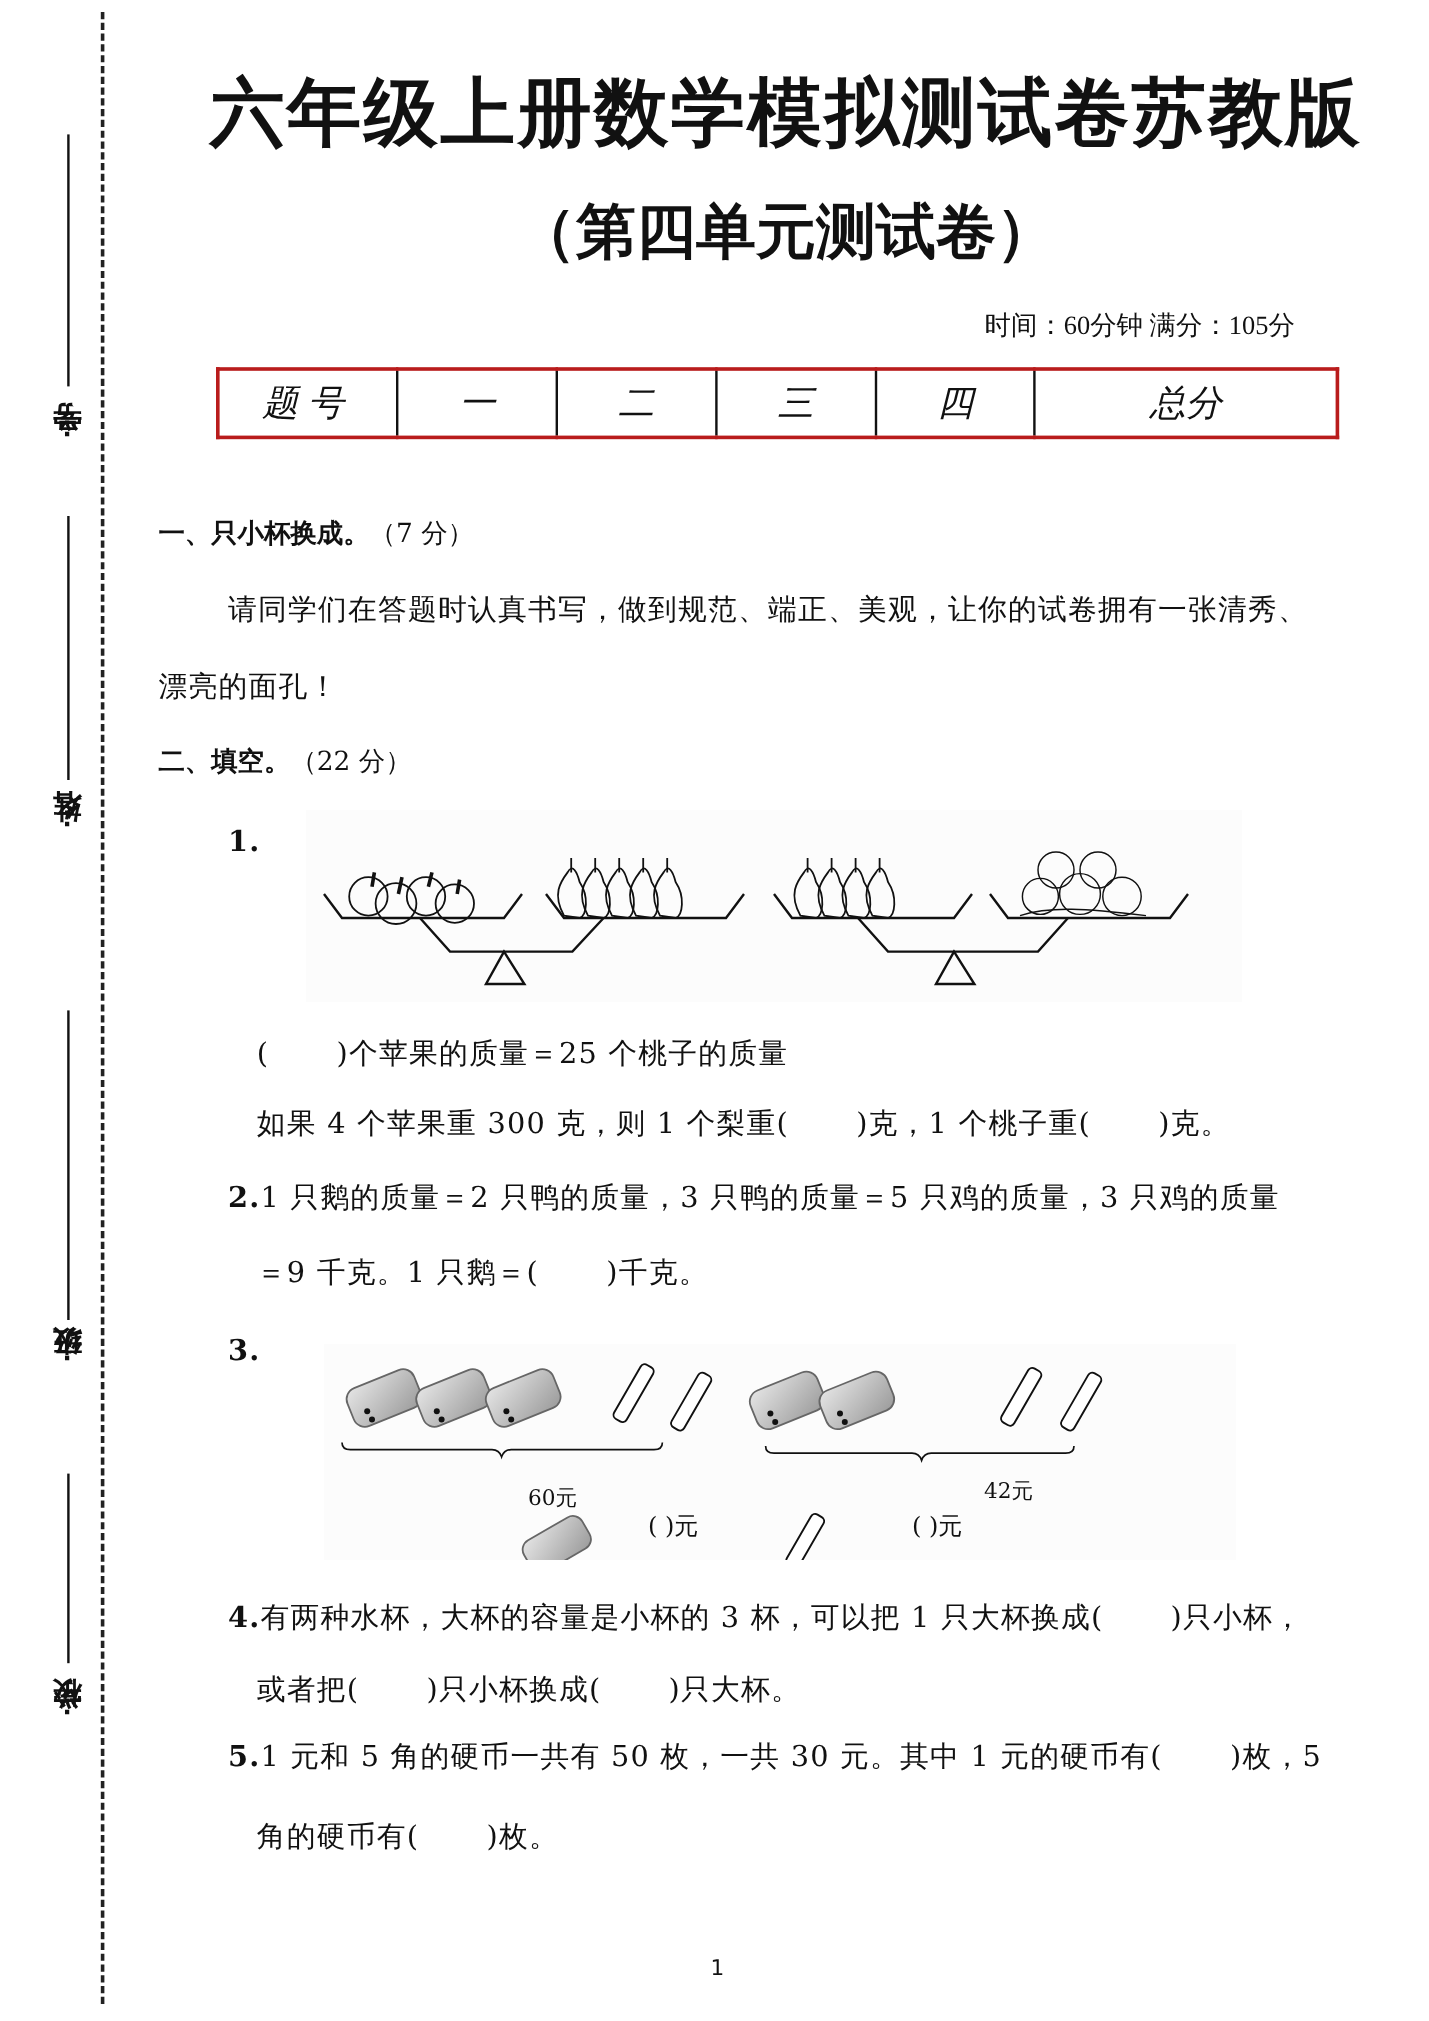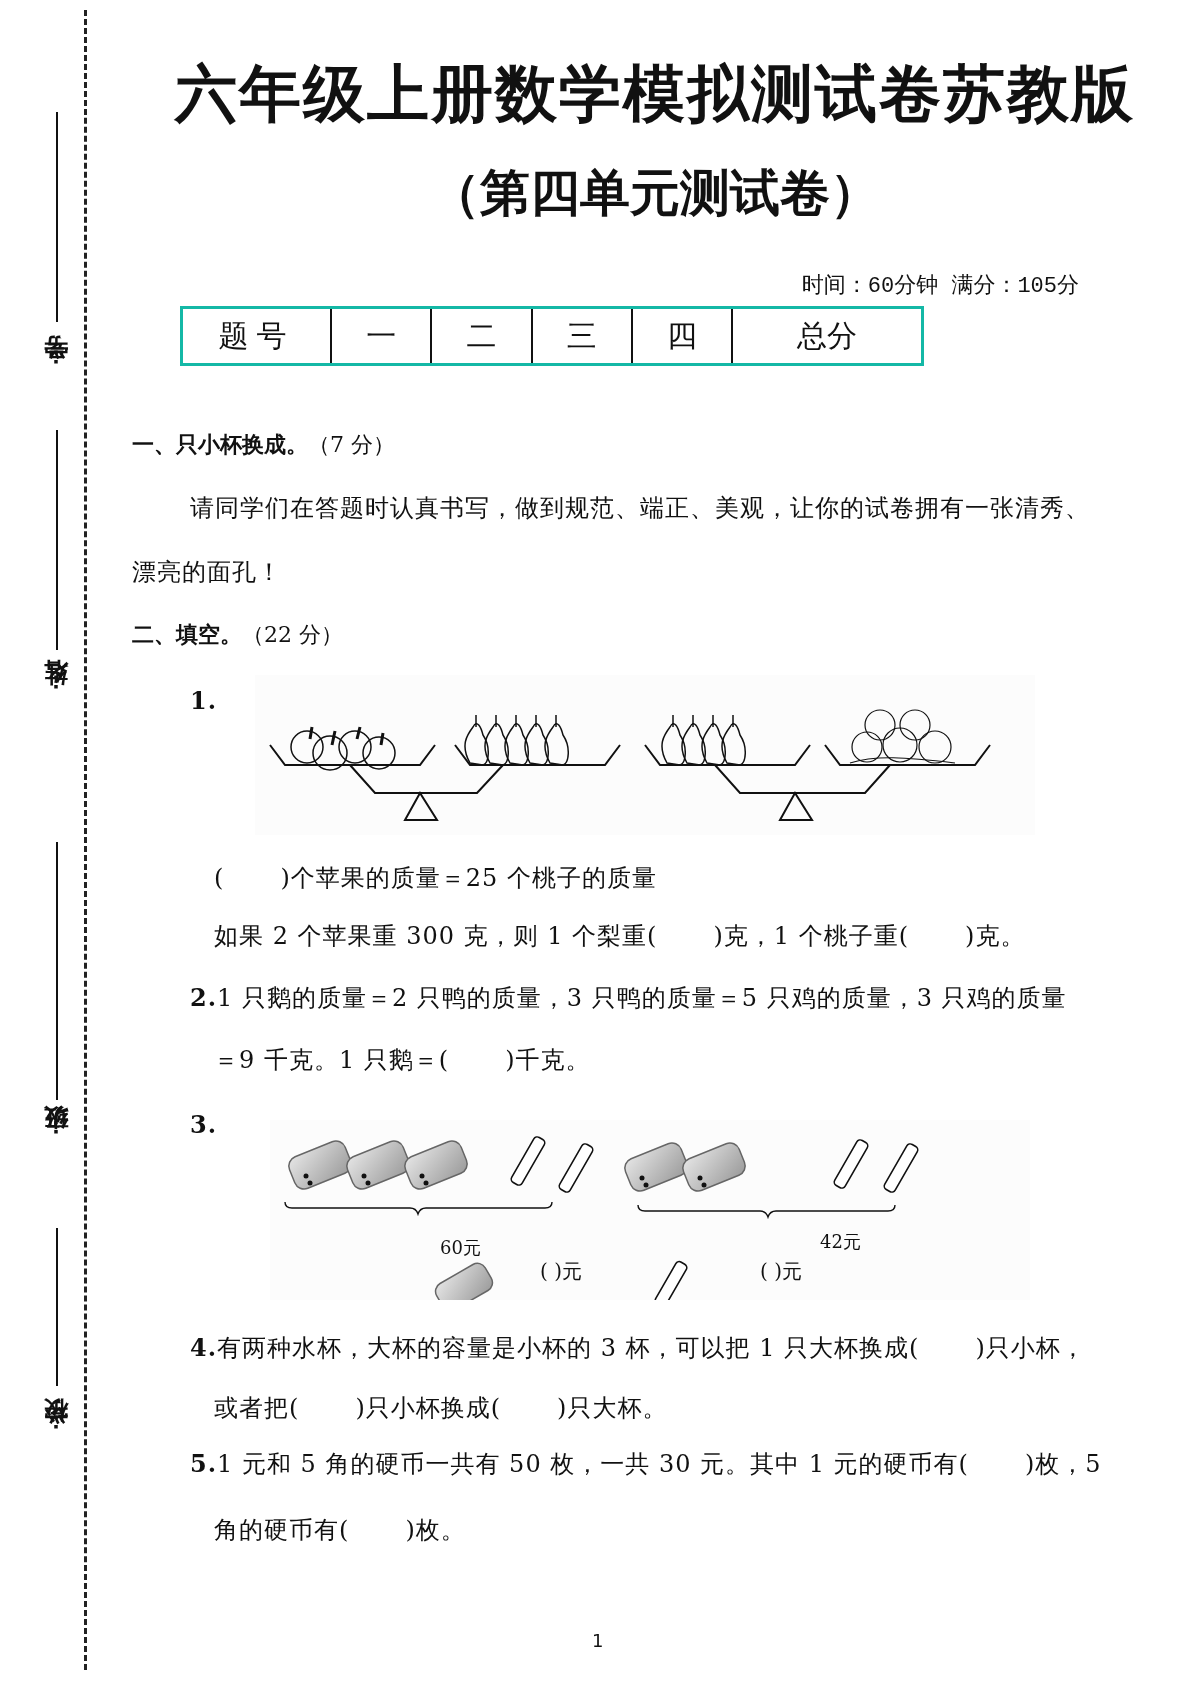--- a/index.html
+++ b/index.html
@@ -13,25 +13,25 @@
   .fill-line { position:absolute; left:56px; width:2px; background:#111; }
   .side-label { position:absolute; left:40px; width:40px; font-family:"DejaVu Sans",sans-serif;
                 font-size:24px; font-weight:bold; writing-mode:vertical-rl; transform:rotate(180deg);
                 text-align:center; letter-spacing:2px; }
 
   .title { position:absolute; left:120px; width:1070px; top:52px; text-align:center;
            font-family:Liberation Serif, serif; font-size:62px; font-weight:bold;
            letter-spacing:2px; }
   .subtitle { position:absolute; left:120px; width:1070px; top:160px; text-align:center;
               font-family:"DejaVu Sans","Liberation Sans",sans-serif; font-size:50px; font-weight:bold; }
-  .meta { position:absolute; right:112px; top:270px; font-family:Liberation Mono, monospace;
+  .meta { position:absolute; right:112px; top:256px; font-family:Liberation Serif, serif;
           font-size:22px; }
 
-  table.score { position:absolute; left:180px; top:306px; width:744px; border-collapse:collapse;
-                border:3px solid #14b8a6; }
+  table.score { position:absolute; left:180px; top:306px; width:936px; border-collapse:collapse;
+                border:3px solid #b91c1c;font-style:italic; }
   table.score td { border:2px solid #111; height:52px; text-align:center; font-size:30px;
                    font-family:"DejaVu Serif",serif; }
   table.score td.rowhead { width:145px; letter-spacing:8px; }
 
   .section { position:absolute; left:132px; font-size:22px; font-weight:bold;
              font-family:"DejaVu Sans","Liberation Sans",sans-serif; }
   .section .pts { font-weight:normal; font-family:"DejaVu Serif",serif; }
   .para { position:absolute; font-size:24px; letter-spacing:1px; }
   .qnum { font-weight:bold; font-family:"DejaVu Serif",serif; }
   .blank { display:inline-block; width:56px; }
@@ -124,21 +124,21 @@
         <circle cx="660" cy="50" r="15"></circle>
         <path d="M595,88 C620,80 650,82 700,88"></path>
       </g>
     </g>
   </svg>
 </div>
 <div class="para" style="left:214px;top:862px;">
   <span>(</span><span class="blank"></span><span>)个苹果的质量＝25 个桃子的质量</span>
 </div>
 <div class="para" style="left:214px;top:920px;">
-  <span>如果 2 个苹果重 300 克，则 1 个梨重(</span><span class="blank"></span><span>)克，1 个桃子重(</span><span class="blank"></span><span>)克。</span>
+  <span>如果 4 个苹果重 300 克，则 1 个梨重(</span><span class="blank"></span><span>)克，1 个桃子重(</span><span class="blank"></span><span>)克。</span>
 </div>
 
 <div class="para" style="left:190px;top:982px;">
   <span class="qnum">2.</span><span>1 只鹅的质量＝2 只鸭的质量，3 只鸭的质量＝5 只鸡的质量，3 只鸡的质量</span>
 </div>
 <div class="para" style="left:214px;top:1044px;">
   <span>＝9 千克。1 只鹅＝(</span><span class="blank"></span><span>)千克。</span>
 </div>
 
 <div class="para qnum" style="left:190px;top:1110px;">3.</div>

